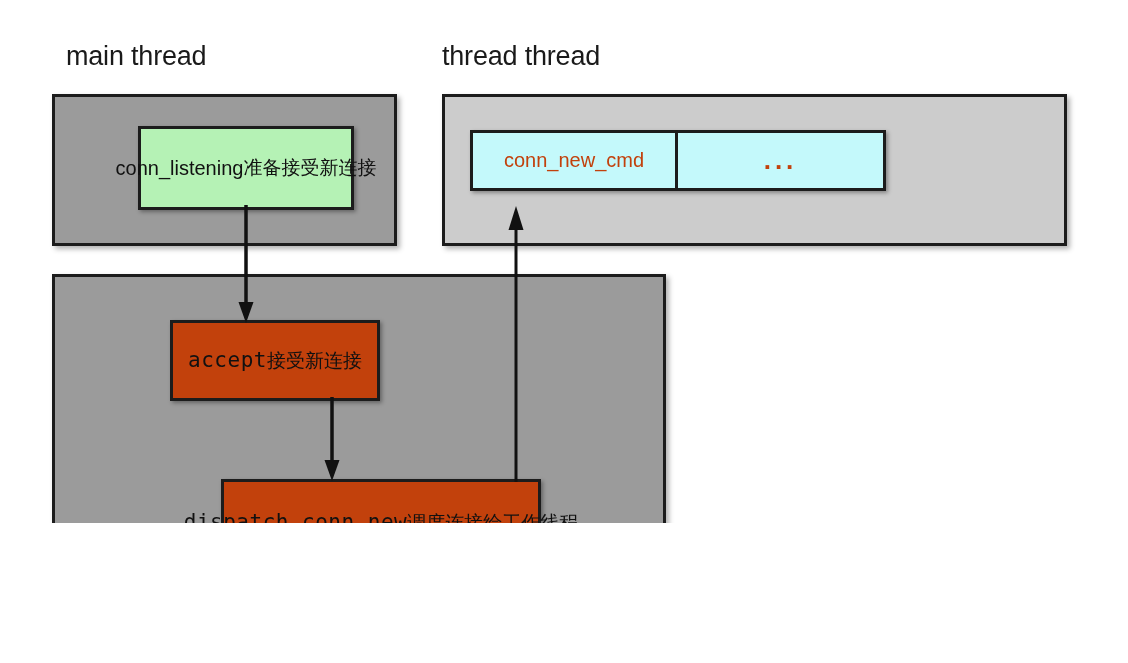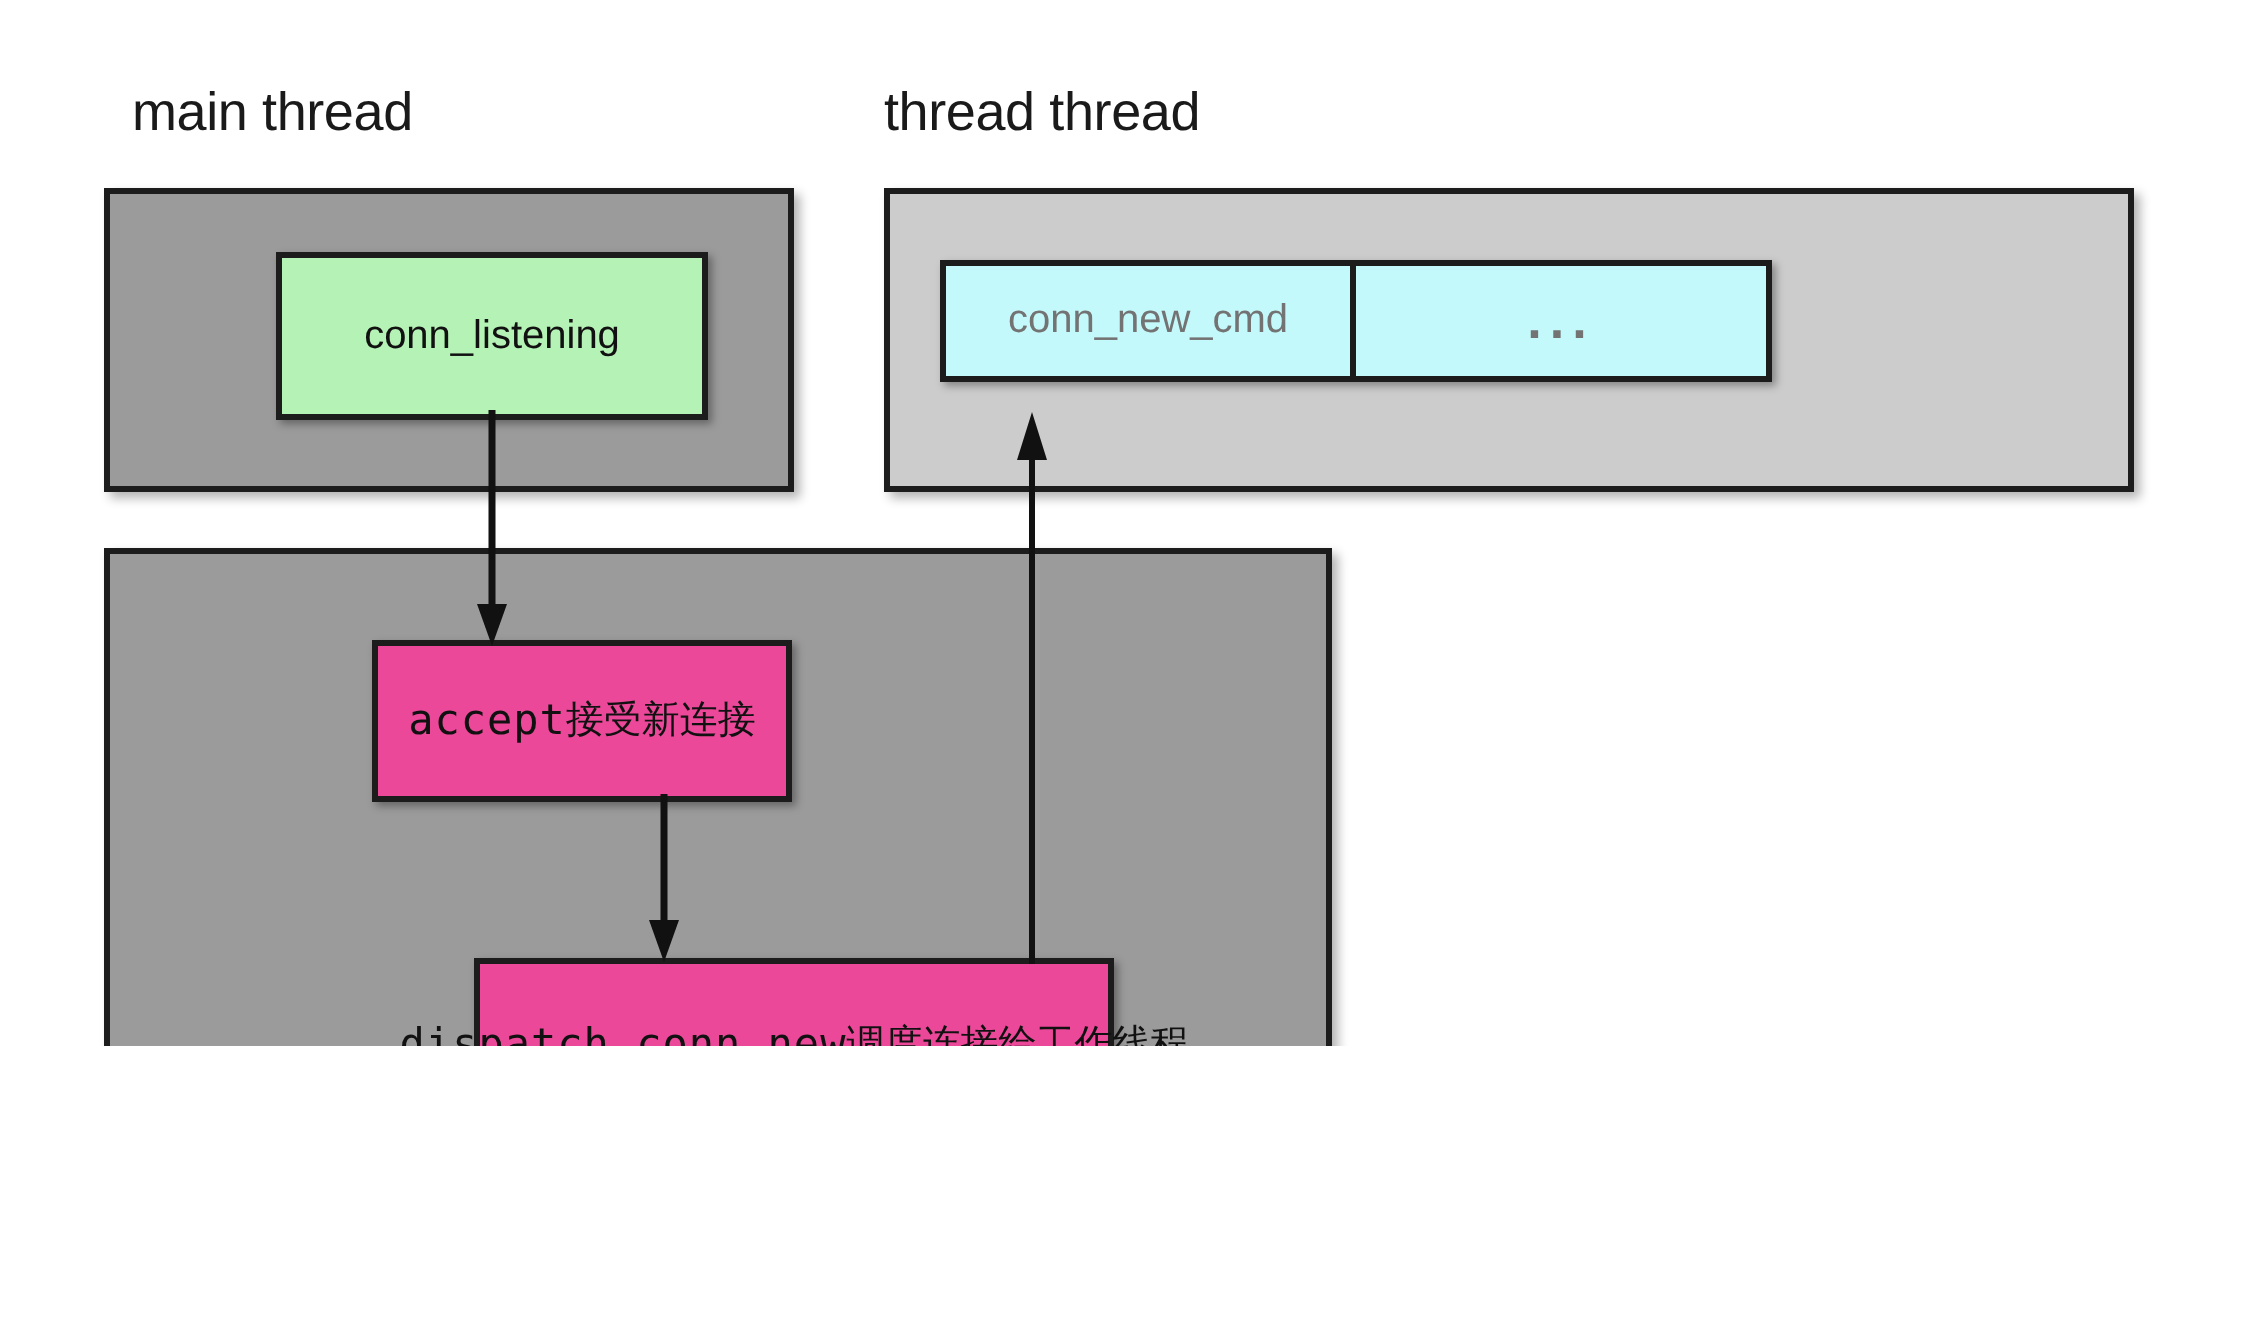--- a/index.html
+++ b/index.html
@@ -59,21 +59,21 @@
     box-sizing: border-box;
     box-shadow: 2px 2px 4px rgba(0,0,0,0.35);
     display: flex;
     flex-direction: row;
     align-items: center;
     justify-content: center;
     text-align: center;
     color: #111111;
   }
   .node-green  { background: #b5f2b5; }
-  .node-purple { background: #ec4899; margin-left: 16px; }
+  .node-purple { background: #c2410c; }
 
   .node .line-code {
     font-family: "Liberation Sans", sans-serif;
     font-size: 20px;
     line-height: 1.22;
     white-space: nowrap;
   }
   .node .line-code.mono {
     font-family: "DejaVu Sans Mono", monospace;
     font-size: 21px;
@@ -108,21 +108,21 @@
     box-sizing: border-box;
     display: flex;
     box-shadow: 2px 2px 4px rgba(0,0,0,0.35);
     background: #c4f9fb;
   }
   .queue-cell {
     display: flex;
     align-items: center;
     justify-content: center;
     background: #c4f9fb;
-    color: #737373;
+    color: #c2410c;
     font-family: "Liberation Sans", sans-serif;
     font-size: 20px;
     white-space: nowrap;
     box-sizing: border-box;
   }
   #queue-cell-0 {
     width: 205px;
     border-right: 3px solid #1c1c1c;
   }
   #queue-cell-1 {
@@ -151,20 +151,21 @@
   <div class="thread-title" id="title-worker">thread thread</div>
 
   <div class="panel panel-dark" id="panel-main-top"></div>
 
   <div class="panel panel-light" id="panel-worker"></div>
 
   <div class="panel panel-dark" id="panel-main-bottom"></div>
 
   <div class="node node-green" id="node-conn-listening">
     <div class="line-code">conn_listening</div>
+    <div class="line-cn">准备接受新连接</div>
   </div>
 
   <div class="node node-purple" id="node-accept">
     <div class="line-code mono">accept</div>
     <div class="line-cn">接受新连接</div>
   </div>
 
   <div class="node node-purple" id="node-dispatch">
     <div class="line-code mono">dispatch_conn_new</div>
     <div class="line-cn">调度连接给工作线程</div>

